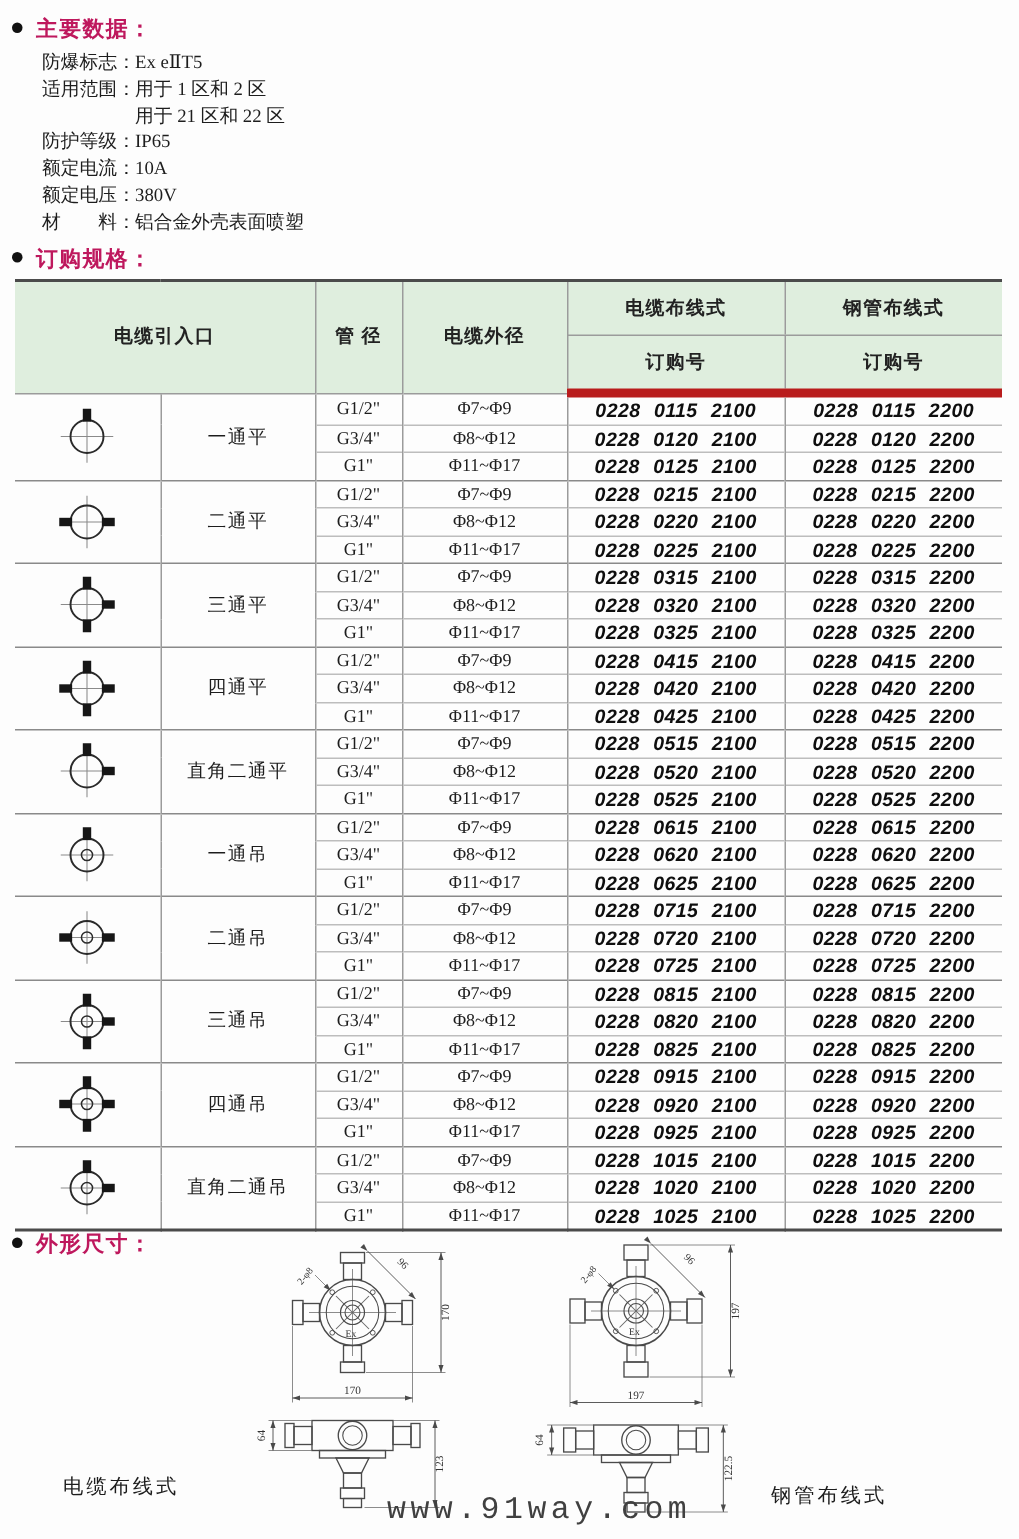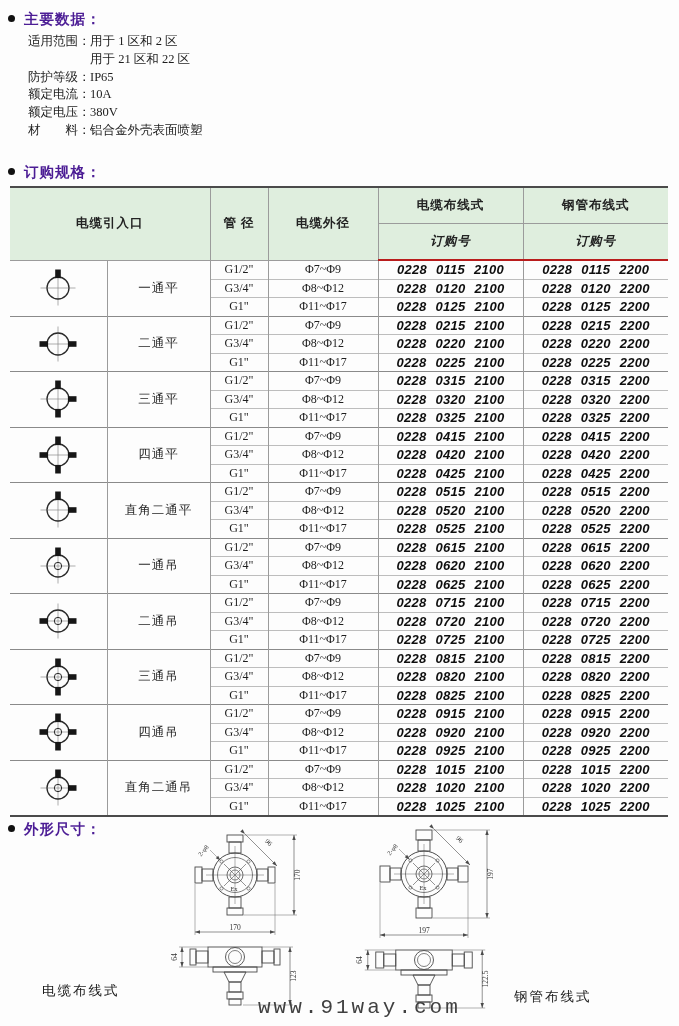--- a/index.html
+++ b/index.html
@@ -3,42 +3,42 @@
 <meta charset="utf-8">
 <style>
   html,body{margin:0;padding:0;}
   body{
     width:679px;height:1026px;background:#fdfdfd;position:relative;
     font-family:"Liberation Serif","DejaVu Serif",serif;color:#222;
     overflow:hidden;
   }
   .sec-title{
     position:absolute;font-family:"Liberation Sans","DejaVu Sans",sans-serif;
-    font-weight:bold;font-size:14.5px;color:#4c1d95;letter-spacing:1px;white-space:nowrap;
+    font-weight:bold;font-size:14.5px;color:#be185d;letter-spacing:1px;white-space:nowrap;
   }
   .bullet{display:inline-block;width:7px;height:7px;border-radius:50%;background:#111;
     margin-right:9px;vertical-align:2px;}
   #main-data-lines{position:absolute;left:28px;top:33px;font-size:12.5px;color:#1d1d1d;}
   .info-line{display:flex;height:17.8px;line-height:17.8px;white-space:pre;}
   .info-label{width:62px;flex:0 0 62px;}
   .info-value{white-space:pre;}
 
   table#order-table{
     position:absolute;left:10px;top:186px;width:658px;
     border-collapse:collapse;table-layout:fixed;
     border-top:2.5px solid #4b4b4b;border-bottom:2.5px solid #4b4b4b;
   }
   #order-table th{
     background:#dfeede;font-weight:bold;font-size:12.5px;color:#222;
     height:35px;text-align:center;vertical-align:middle;letter-spacing:1px;
   }
   #order-table th,#order-table td{border-left:1px solid #9b9b9b;padding:0;}
   #order-table .c0{border-left:none;}
   #order-table thead tr:first-child th{border-bottom:1px solid #9b9b9b;}
-  #order-table thead tr:last-child th{border-bottom:2px solid #b91c1c;font-style:italic;}
+  #order-table thead tr:last-child th{border-bottom:6px solid #b91c1c;}
   #order-table tbody td{
     height:17.5px;text-align:center;vertical-align:middle;
     font-size:12px;color:#1d1d1d;border-top:1px solid #bdbdbd;
   }
   #order-table tbody tr.group-start td{border-top:1px solid #8a8a8a;}
   #order-table td.order-num{
     font-family:"Liberation Sans","DejaVu Sans",sans-serif;font-weight:bold;
     font-size:13px;color:#0e0e0e;word-spacing:5px;letter-spacing:.3px;font-style:italic;
   }
   #order-table td.name-cell{font-size:12.5px;letter-spacing:1px;}
@@ -56,20 +56,21 @@
   }
 </style>
 </head>
 <body>
 
 <div class="sec-title" style="left:8px;top:10px;">
   <span class="bullet"></span><span>主要数据：</span>
 </div>
 
 <div id="main-data-lines">
+    <div class="info-line"><span class="info-label">防爆标志：</span><span class="info-value">Ex eⅡT5</span></div>
     <div class="info-line"><span class="info-label">适用范围：</span><span class="info-value">用于 1 区和 2 区</span></div>
     <div class="info-line"><span class="info-label"></span><span class="info-value">用于 21 区和 22 区</span></div>
     <div class="info-line"><span class="info-label">防护等级：</span><span class="info-value">IP65</span></div>
     <div class="info-line"><span class="info-label">额定电流：</span><span class="info-value">10A</span></div>
     <div class="info-line"><span class="info-label">额定电压：</span><span class="info-value">380V</span></div>
     <div class="info-line"><span class="info-label">材　　料：</span><span class="info-value">铝合金外壳表面喷塑</span></div>
   </div>
 
 <div class="sec-title" style="left:8px;top:163px;">
   <span class="bullet"></span><span>订购规格：</span>

